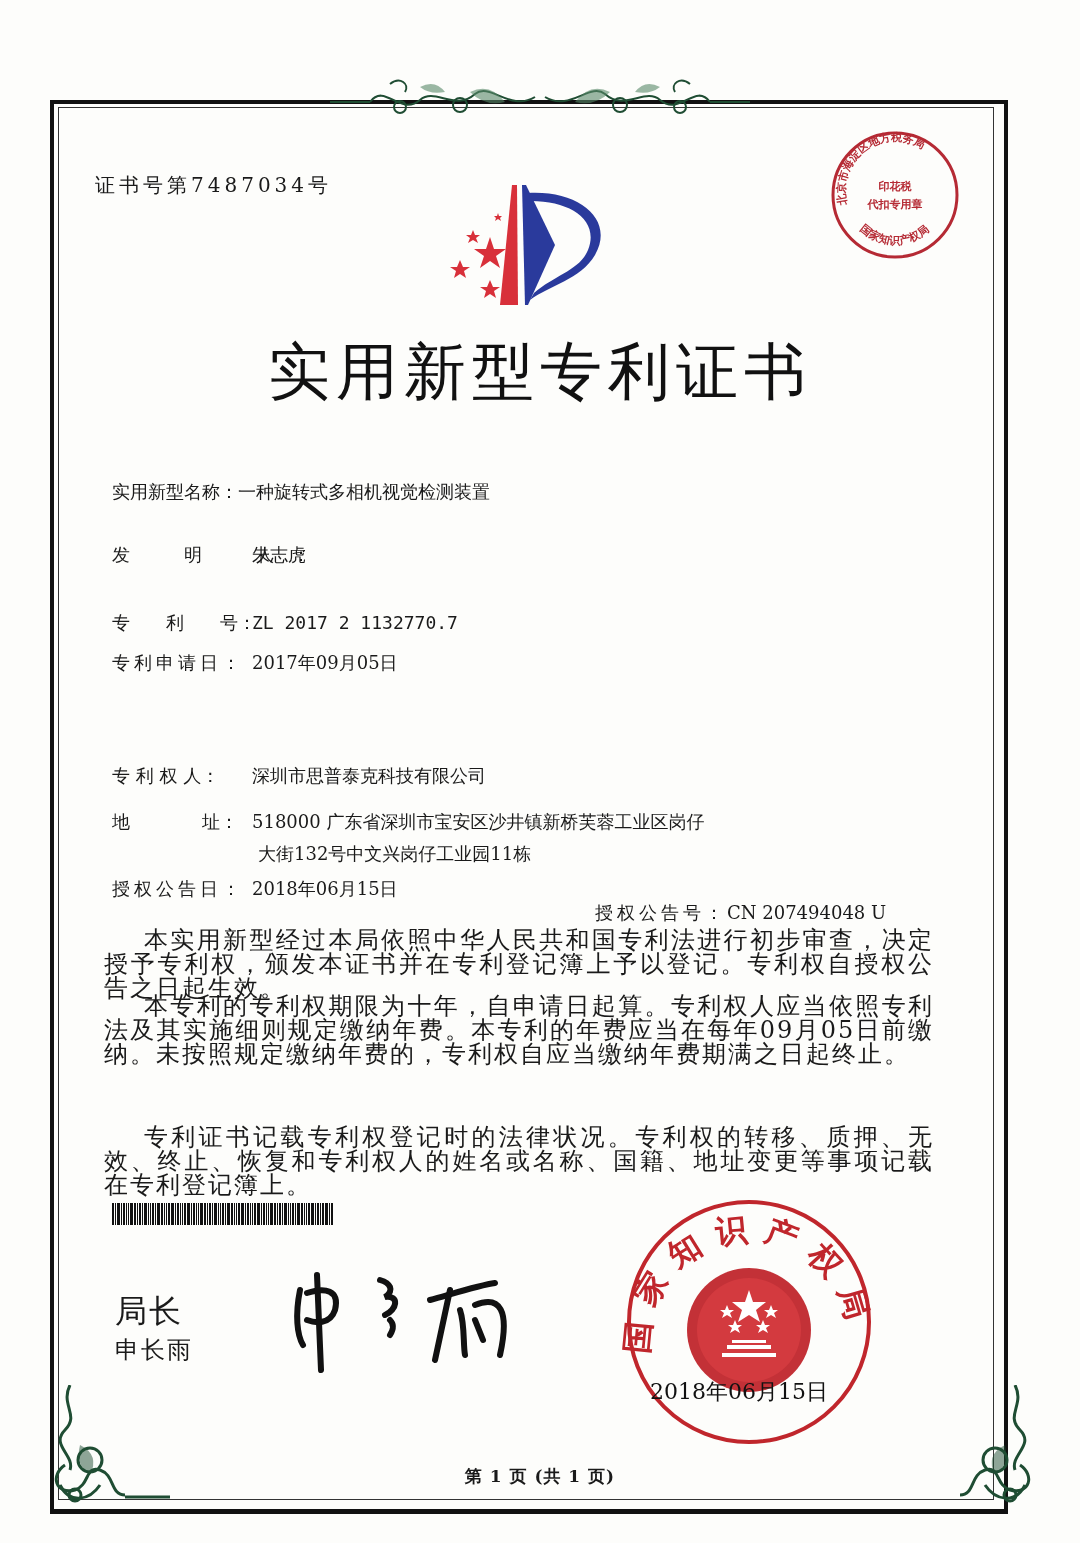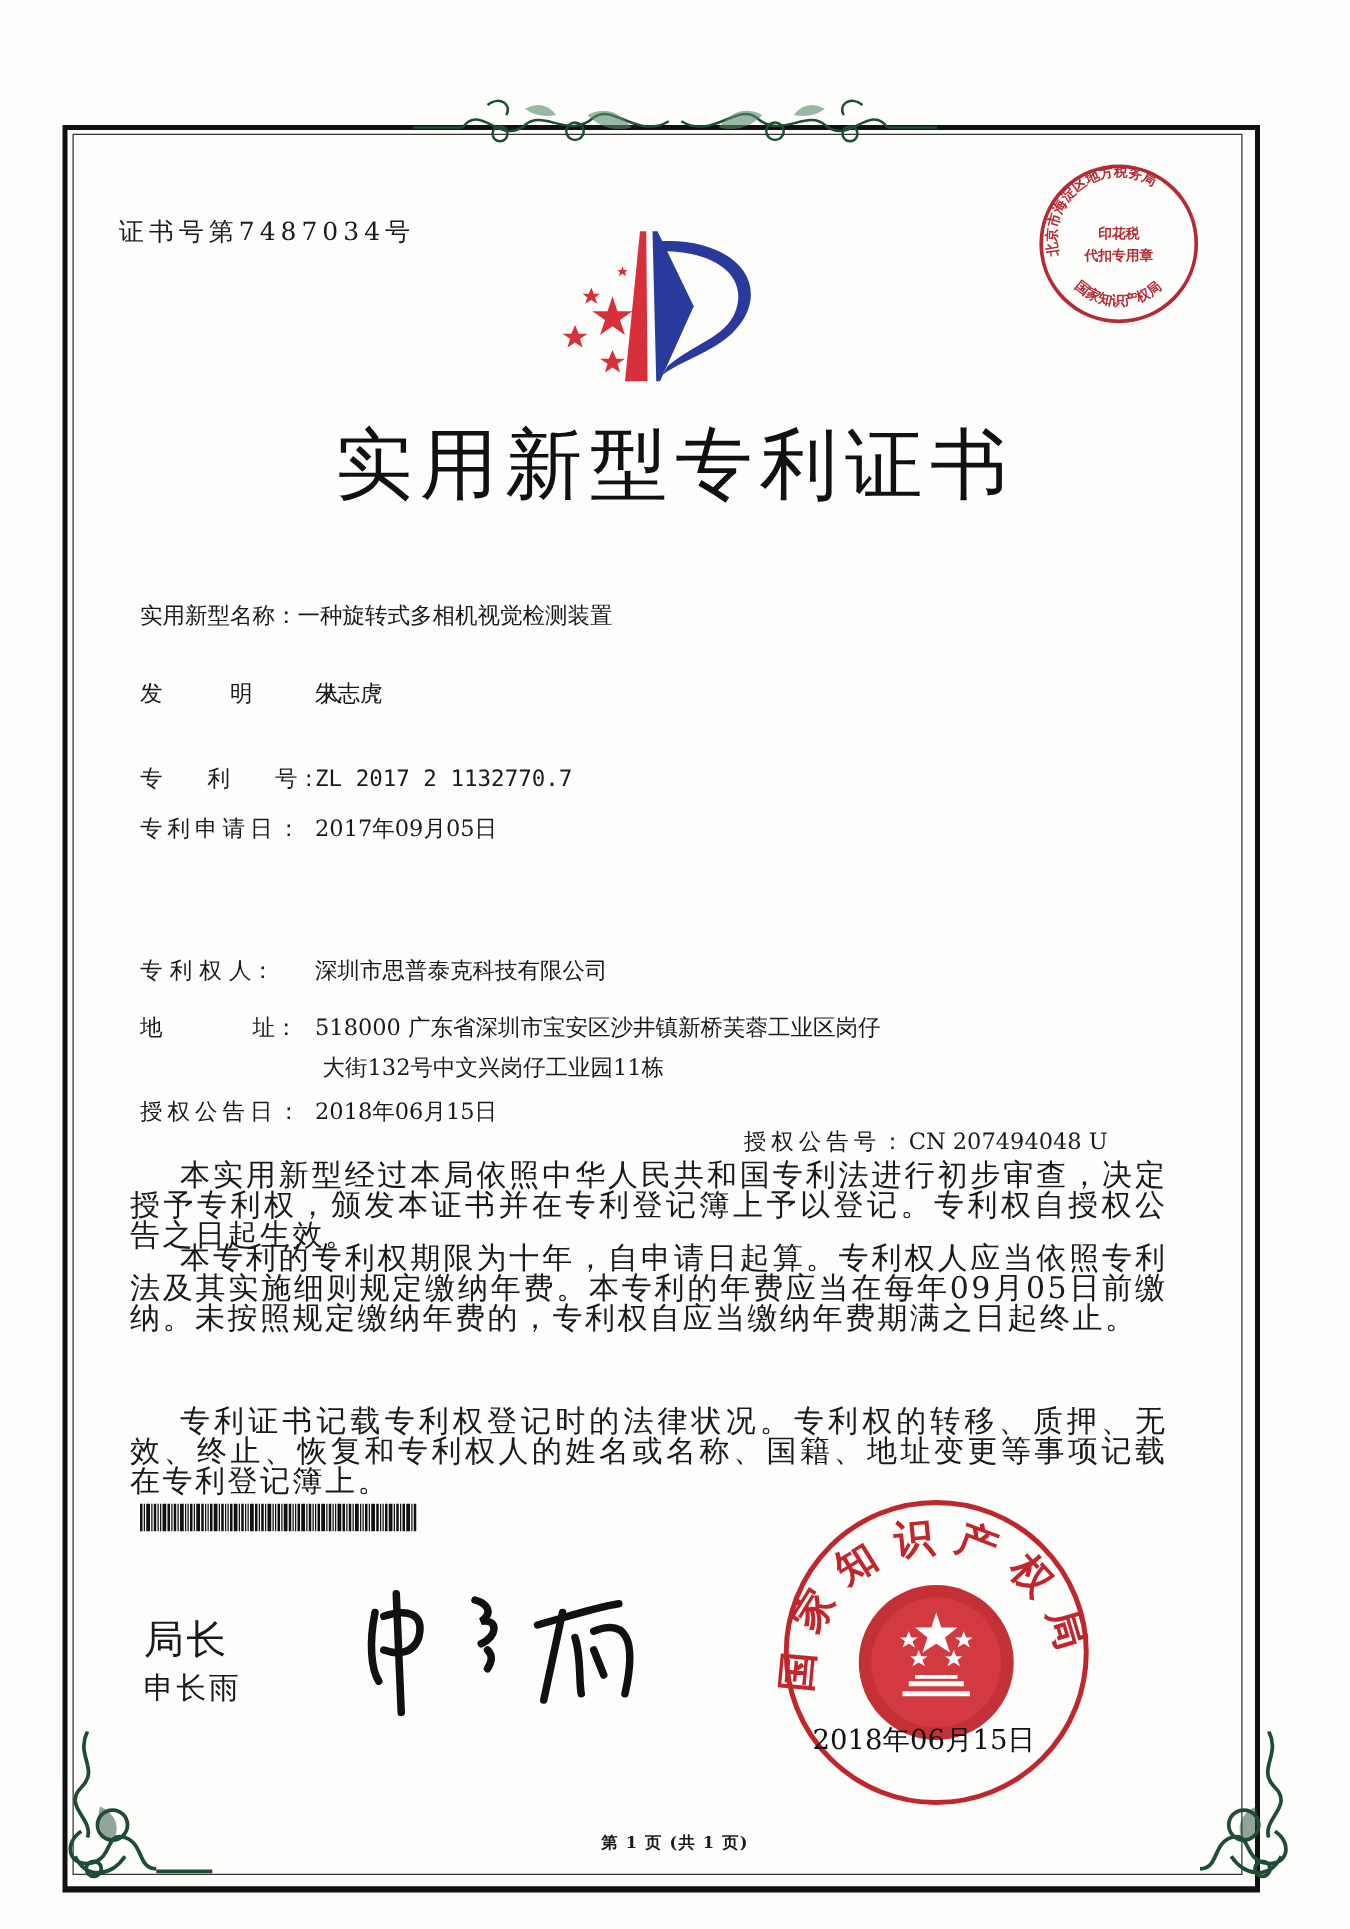--- a/index.html
+++ b/index.html
@@ -25,21 +25,21 @@
           text-indent:40px; text-align:justify; letter-spacing:2px; }
   .barcode { position:absolute; left:112px; top:1203px; width:275px; height:22px; display:flex; gap:1px; }
   .barcode span { display:block; height:100%; background:#111; }
   .director-title { position:absolute; left:115px; top:1290px; font-size:32px;
                     font-family:"DejaVu Sans","Liberation Sans",sans-serif; letter-spacing:2px; }
   .director-name { position:absolute; left:115px; top:1334px; font-size:24px;
                    font-family:"DejaVu Sans","Liberation Sans",sans-serif; letter-spacing:2px; }
   .signature { position:absolute; left:285px; top:1265px; width:240px; height:110px; }
   .seal-office { position:absolute; left:622px; top:1195px; width:255px; height:255px; }
   .seal-date { position:absolute; left:650px; top:1377px; font-size:22px; color:#111; white-space:nowrap; }
-  .page-no { position:absolute; left:0; width:1080px; top:1465px; text-align:center; font-size:13px; font-weight:bold; letter-spacing:1px; }
+  .page-no { position:absolute; left:0; width:1080px; top:1465px; text-align:center; font-size:17px; font-weight:bold; letter-spacing:1px; }
 </style>
 </head>
 <body>
 
 <div class="frame-outer"></div>
 <div class="frame-inner"></div>
 
 <svg class="ornament-top" viewBox="0 0 420 56">
   <g fill="none" stroke="#1f4d33" stroke-width="2">
     <path d="M0 30 H40"></path>

